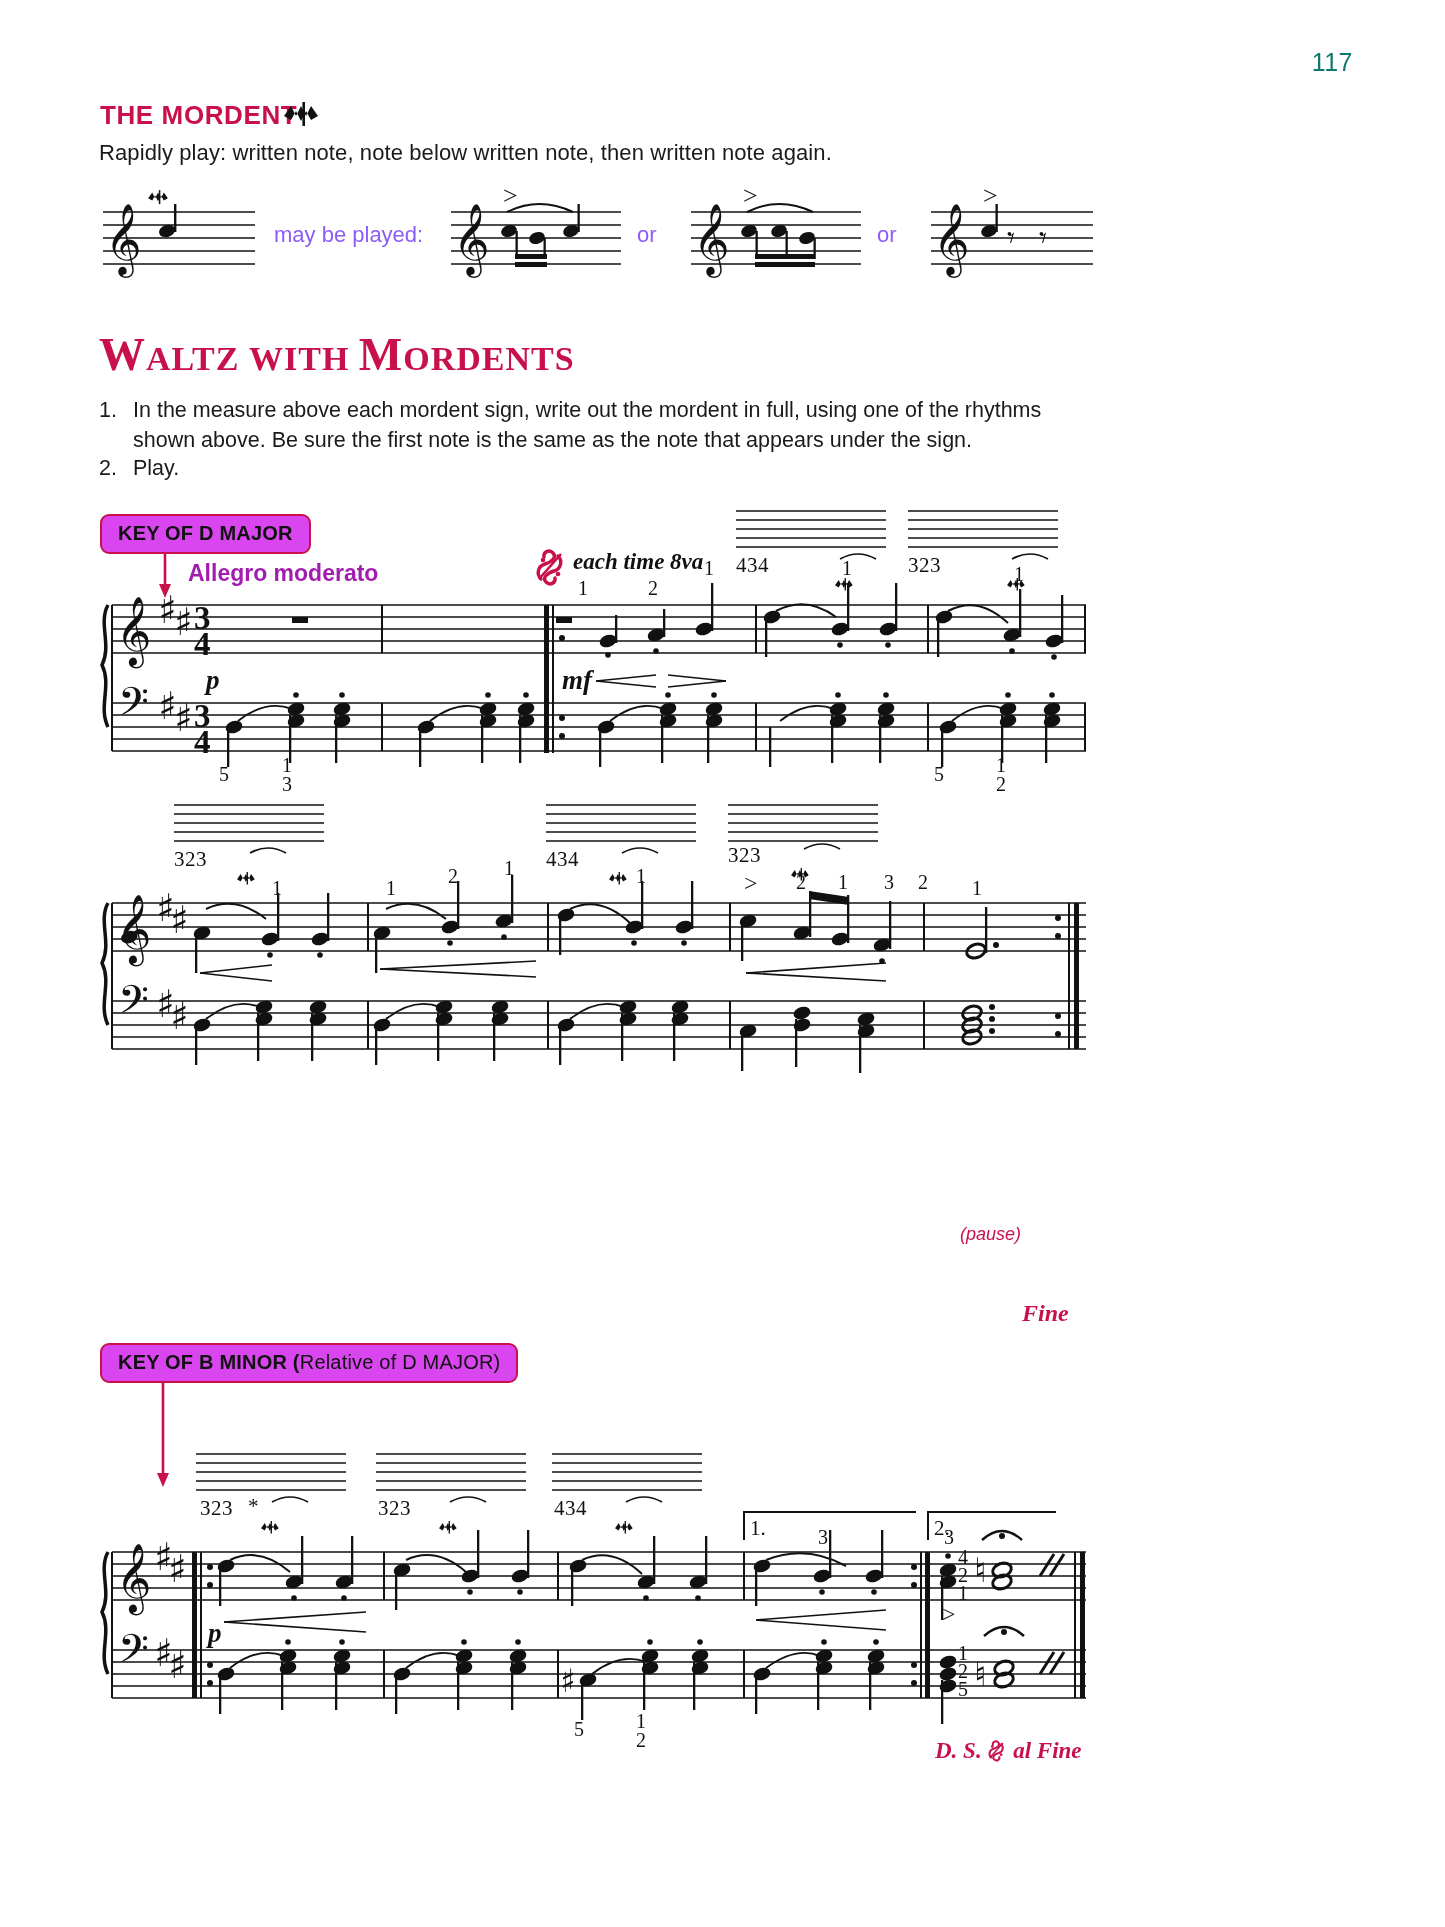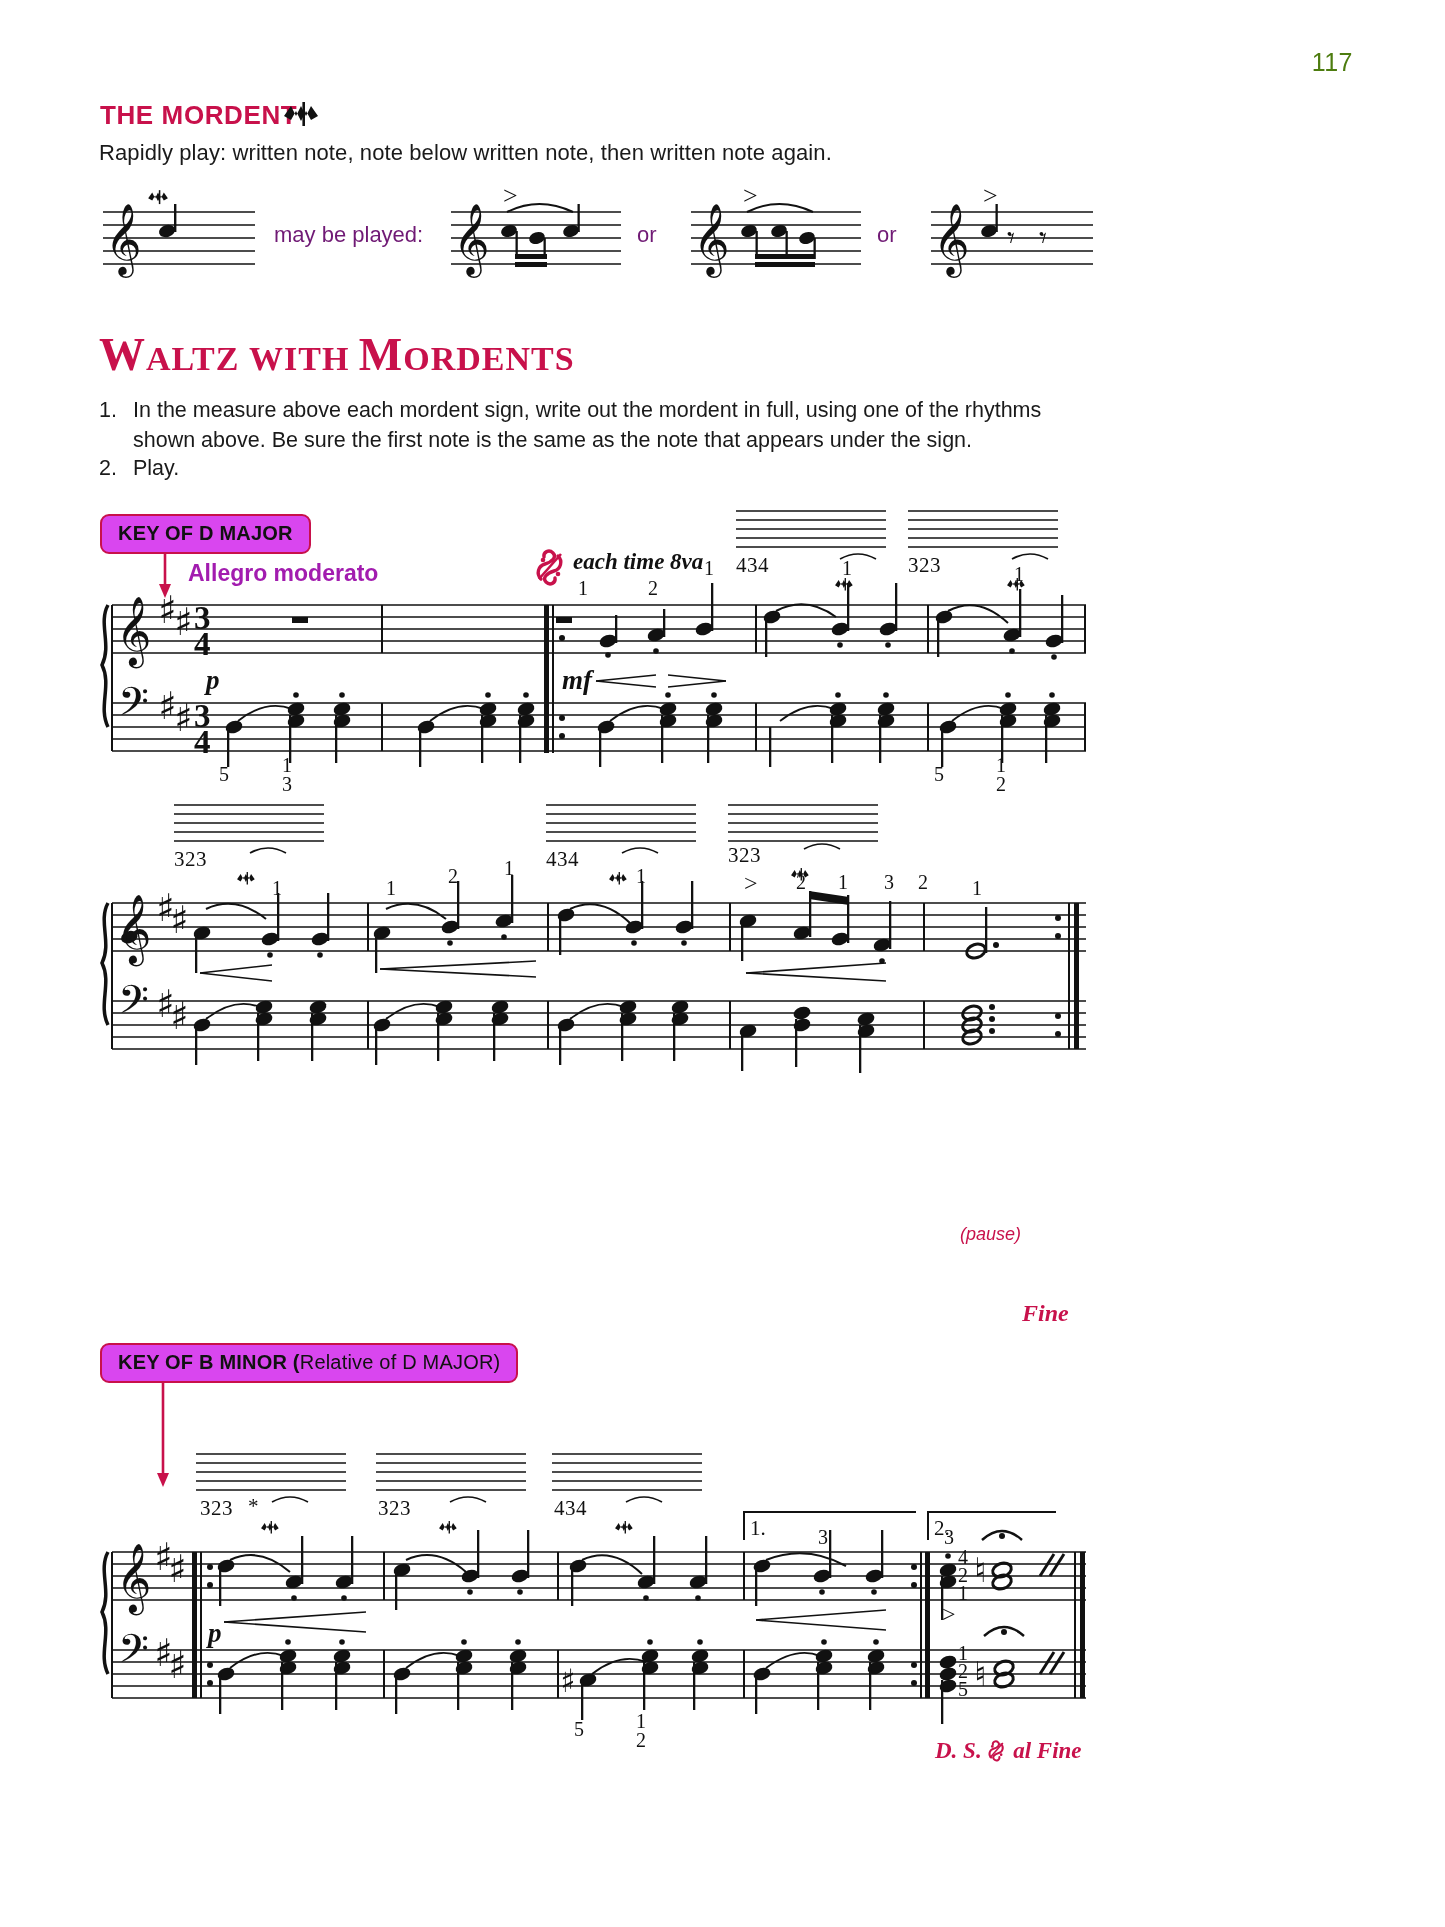--- a/index.html
+++ b/index.html
@@ -22,21 +22,21 @@
 
   
   .abs { position: absolute; }
   .crimson { color: #c8114b; }
 
   
   #page-number {
     top: 48px; right: 92px;
     font-family: "Liberation Sans", sans-serif;
     font-size: 25px;
-    color: #4d7c0f;
+    color: #0f766e;
     letter-spacing: .5px;
     margin-left: 12px;
   }
 
   
   #mordent-heading {
     left: 100px; top: 100px;
     font-size: 26px;
     font-weight: bold;
     color: #c8114b;
@@ -52,21 +52,21 @@
     color: #1a1a1a;
     letter-spacing: .1px;
   }
 
   
   #demo-row { left: 99px; top: 190px; width: 1000px; height: 100px; }
   .demo-staff { position: absolute; }
   .demo-label {
     position: absolute;
     font-size: 22px;
-    color: #701a75;
+    color: #8b5cf6;
   }
 
   
   #main-title {
     left: 99px; top: 328px;
     font-family: "Liberation Serif", serif;
     font-size: 34px;
     color: #c8114b;
     font-variant: small-caps;
     letter-spacing: 1px;

